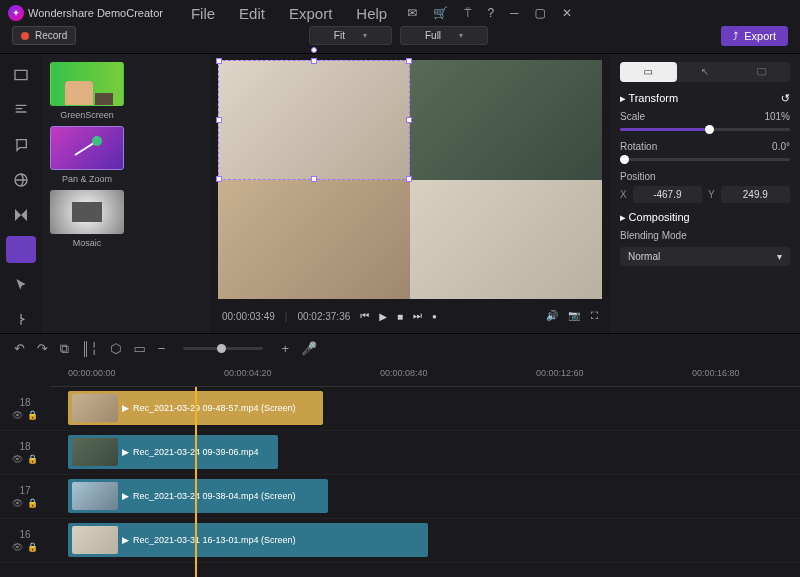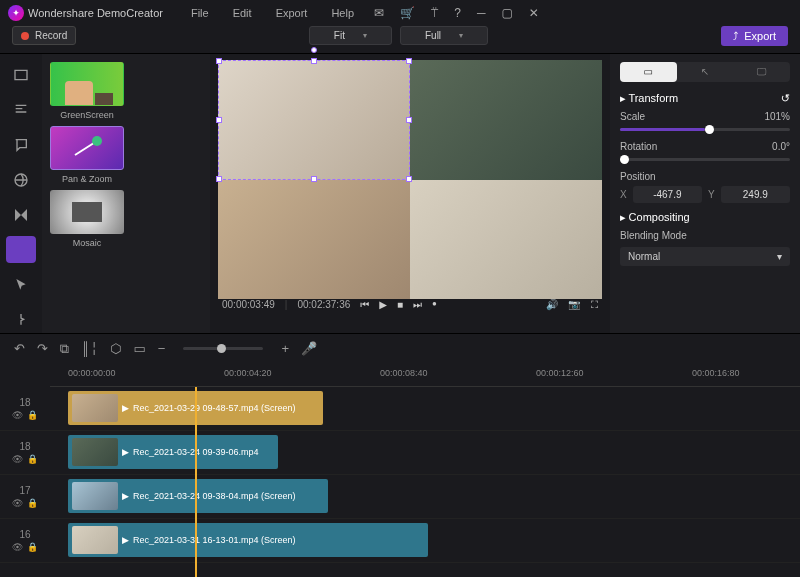--- a/index.html
+++ b/index.html
@@ -1,20 +1,20 @@
 <!DOCTYPE html>
 <html><head>
 <meta charset="utf-8">
 <style>
 * { margin:0; padding:0; box-sizing:border-box; font-family: -apple-system, "Segoe UI", Arial, sans-serif; }
 body { width:800px; height:577px; background:#1e1e22; color:#d0d0d4; font-size:11px; overflow:hidden; }
 .titlebar { height:26px; background:#1a1a1e; display:flex; align-items:center; padding:0 8px; gap:4px; }
 .logo { width:16px; height:16px; border-radius:50%; background:linear-gradient(135deg,#7b2ff7,#f107a3); display:flex; align-items:center; justify-content:center; color:#fff; font-size:9px; }
 .app-name { color:#ccc; margin-right:14px; font-size:11px; }
-.menu-item { color:#aaa; padding:0 10px; cursor:pointer; font-size:11px; }
+.menu-item { color:#aaa; padding:0 10px; cursor:pointer; font-size:15px; }
 .project-name { flex:1; text-align:center; color:#aaa; font-size:11px; }
 .winbtn { color:#aaa; padding:0 6px; cursor:pointer; font-size:12px; }
 
 .topbar { height:28px; background:#1a1a1e; display:flex; align-items:flex-start; padding:0 12px; gap:8px; border-bottom:1px solid #000; }
 .rec-btn { display:flex; align-items:center; gap:6px; background:#2a2a2e; border:1px solid #444; border-radius:3px; padding:3px 8px; cursor:pointer; color:#ccc; font-size:10px; }
 .rec-dot { width:8px; height:8px; border-radius:50%; background:#e74c3c; }
 .spacer { flex:1; }
 .dd { background:#2a2a2e; border:1px solid #3a3a3e; border-radius:3px; padding:3px 24px; color:#ccc; font-size:10px; display:flex; align-items:center; gap:18px; cursor:pointer; }
 .dd .ch { font-size:8px; color:#888; }
 .export-btn { background:#6b3ec0; color:#fff; border-radius:3px; padding:4px 12px; cursor:pointer; display:flex; align-items:center; gap:6px; font-size:11px; }
@@ -29,21 +29,21 @@
 .fx-tile { width:74px; }
 .fx-thumb { width:74px; height:44px; border-radius:3px; background:#333; cursor:pointer; display:flex; align-items:center; justify-content:center; position:relative; overflow:hidden; border:1px solid transparent; }
 .fx-thumb.sel { border:1px solid #9b7be0; }
 .fx-label { width:100%; text-align:center; color:#aaa; font-size:9px; padding-top:4px; }
 
 .preview { flex:1; background:#1a1a1e; display:flex; flex-direction:column; padding:6px 8px 0; }
 .preview-canvas { flex:1; background:#000; position:relative; display:flex; flex-wrap:wrap; }
 .quad { width:50%; height:50%; background:#444; position:relative; }
 .selbox { position:absolute; left:0; top:0; width:50%; height:50%; border:1px dashed #a070ff; pointer-events:none; }
 .handle { position:absolute; width:6px; height:6px; background:#fff; border:1px solid #a070ff; }
-.preview-controls { height:34px; display:flex; align-items:flex-start; gap:10px; color:#aaa; font-size:10px; padding:0 4px; }
+.preview-controls { height:34px; display:flex; align-items:center; gap:10px; color:#aaa; font-size:10px; padding:0 4px; }
 .pc-btn { color:#ccc; cursor:pointer; }
 .pc-sep { color:#444; }
 .pc-right { margin-left:auto; display:flex; gap:10px; }
 
 .props { width:190px; background:#1e1e22; padding:8px 10px; color:#ccc; font-size:10px; overflow:hidden; }
 .tab-strip { display:flex; background:#2a2a2e; border-radius:4px; margin-bottom:10px; }
 .tab-strip .tab { flex:1; text-align:center; padding:4px 0; cursor:pointer; color:#888; }
 .tab-strip .tab.active { background:#eee; color:#222; border-radius:4px; }
 .prop-head { display:flex; align-items:center; justify-content:space-between; color:#fff; font-size:11px; margin:8px 0 6px; }
 .prop-row { display:flex; align-items:center; justify-content:space-between; margin:6px 0 2px; color:#bbb; }

